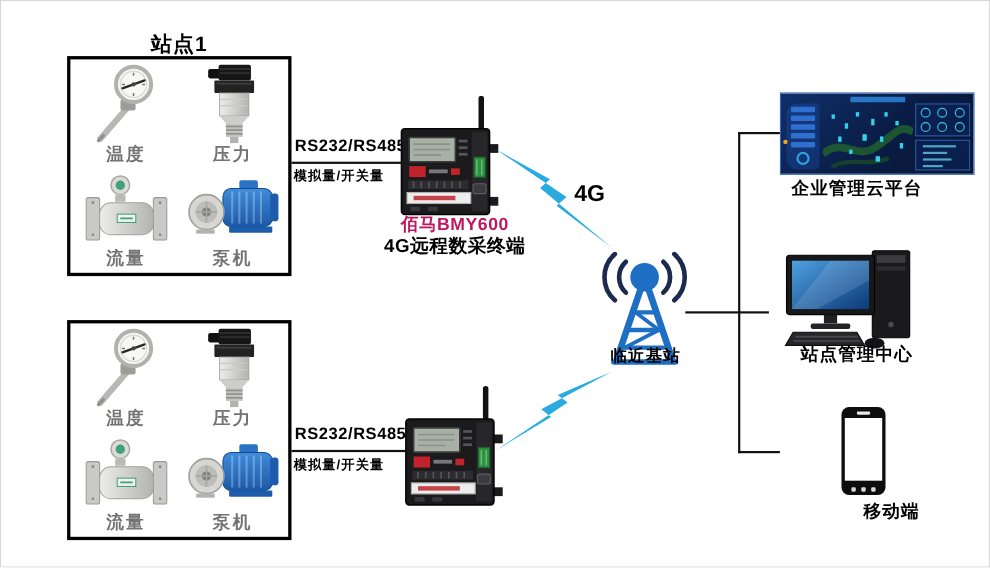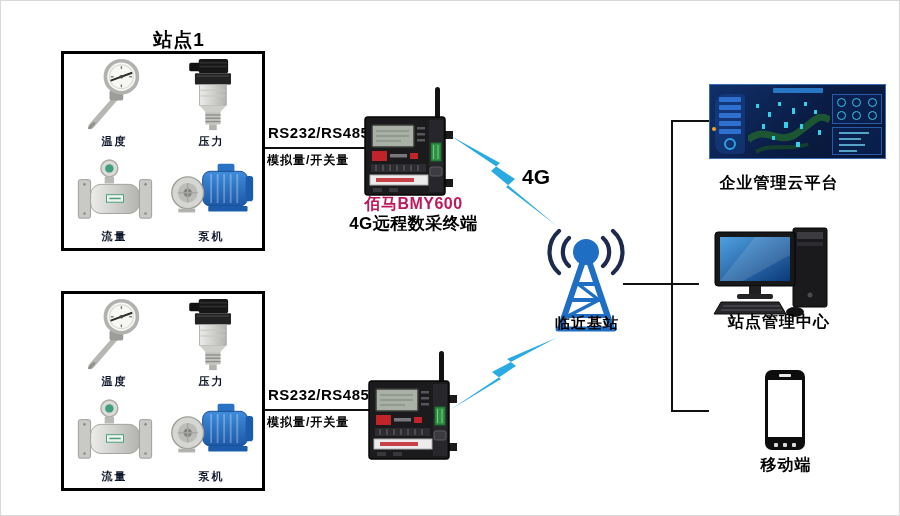--- a/index.html
+++ b/index.html
@@ -3,29 +3,29 @@
 <meta charset="utf-8">
 <style>
   html,body{margin:0;padding:0;background:#fff;}
   #canvas{
     position:relative;width:900px;height:516px;background:#ffffff;
     border:1px solid #d8d8d8;box-sizing:border-box;overflow:hidden;
     font-family:"Liberation Sans","DejaVu Sans",sans-serif;color:#000;
   }
   .abs{position:absolute;}
   
-  .station-title{position:absolute;left:76px;width:204px;text-align:center;
+  .station-title{position:absolute;left:60px;width:204px;text-align:center;
     font-size:19px;font-weight:bold;letter-spacing:1px;}
   .station-box{position:absolute;left:60px;width:204px;height:200px;
     border:3px solid #000;background:#fff;box-sizing:border-box;
     display:grid;grid-template-columns:1fr 1fr;grid-template-rows:1fr 1fr;padding:2px;}
   .sensor-cell{display:flex;flex-direction:column;align-items:center;
     justify-content:flex-end;padding:1px 0;overflow:hidden;}
   .sensor-art{flex:1;display:flex;align-items:center;justify-content:center;width:100%;}
-  .sensor-label{font-size:11px;font-weight:bold;color:#0f172a;line-height:18px;letter-spacing:2px;}
+  .sensor-label{font-size:16px;font-weight:bold;color:#737373;line-height:18px;letter-spacing:2px;}
   
   .hline,.vline{position:absolute;background:#111;}
   .link-protocol{position:absolute;font-size:15px;font-weight:bold;letter-spacing:0.5px;}
   .link-signal{position:absolute;font-size:12px;font-weight:bold;letter-spacing:1px;}
   .gw-label-red{position:absolute;left:335px;width:155px;text-align:center;
     font-size:16px;font-weight:bold;color:#be185d;letter-spacing:0.5px;}
   .gw-label-black{position:absolute;left:335px;width:155px;text-align:center;
     font-size:17px;font-weight:bold;letter-spacing:0.5px;}
   .lbl-4g{position:absolute;font-size:21px;font-weight:bold;}
   .tower-label{position:absolute;left:531px;width:110px;text-align:center;
@@ -371,31 +371,31 @@
         <div class="scr-gauge"></div>
     </div>
     <div class="scr-panel scr-list">
       <div class="scr-row" style="width:30px;"></div>
       <div class="scr-row" style="width:22px;"></div>
       <div class="scr-row" style="width:26px;"></div>
       <div class="scr-row" style="width:18px;"></div>
     </div>
     <div class="scr-dot"></div>
   </div>
-  <div class="endpoint-label" style="left:698px;top:172px;width:160px;">企业管理云平台</div>
+  <div class="endpoint-label" style="left:698px;top:160px;width:160px;">企业管理云平台</div>
 
   <svg class="abs" style="left:712px;top:224px;" width="122" height="92">
     <use href="#sym-pc" xlink:href="#sym-pc"></use>
     </svg>
   <div class="endpoint-label" style="left:718px;top:311px;width:120px;">站点管理中心</div>
 
   <div class="phone">
     <div class="phone-speaker"></div>
     <div class="phone-screen"></div>
     <div class="phone-nav">
       <span class="phone-key"></span>
         <span class="phone-key"></span>
         <span class="phone-key"></span>
     </div>
   </div>
-  <div class="endpoint-label" style="left:735px;top:454px;width:100px;">移动端</div>
+  <div class="endpoint-label" style="left:735px;top:454px;width:100px;text-align:right;">移动端</div>
 
 </div>
 
 </body></html>

